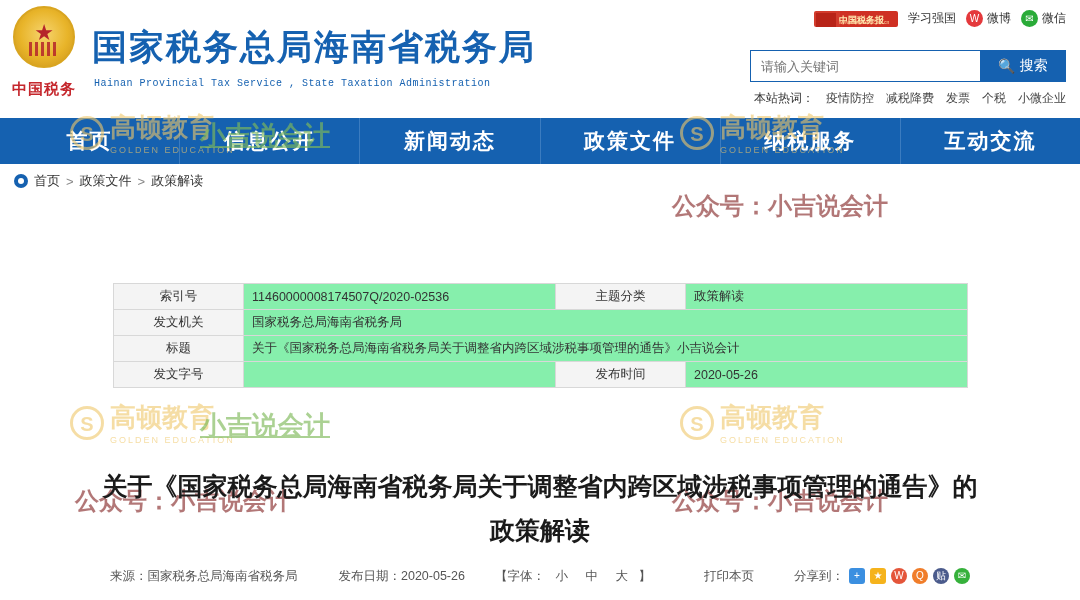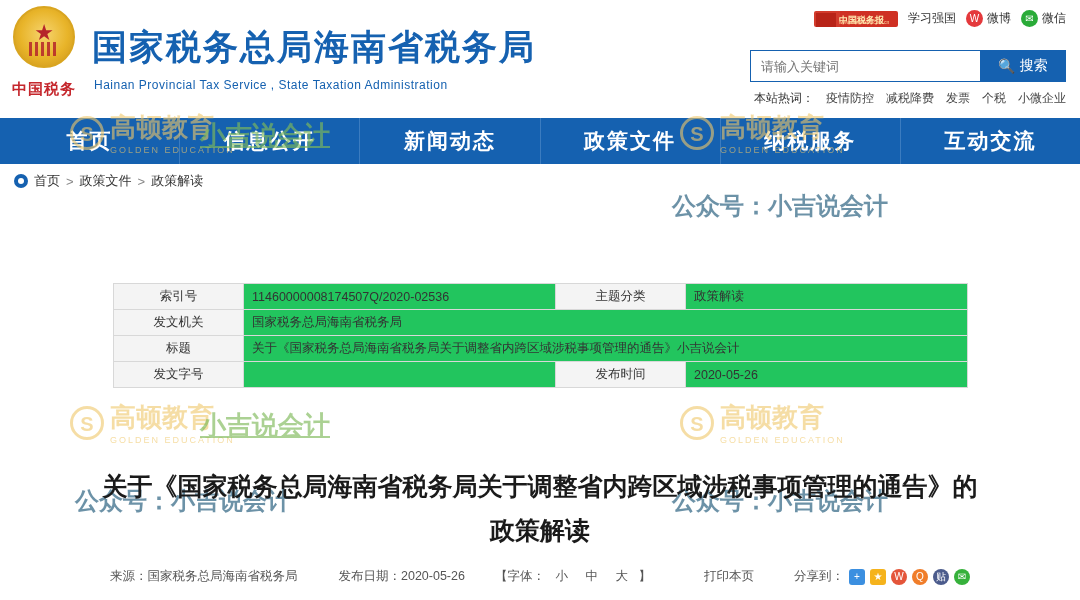--- a/index.html
+++ b/index.html
@@ -14,41 +14,41 @@
   .wm-g { position:absolute; pointer-events:none; user-select:none; }
   .wm-logo {
     display:inline-block; width:34px; height:34px; border-radius:50%;
     border:3px solid #f0c86a; color:#f0c86a; font-size:20px; line-height:30px;
     text-align:center; font-weight:bold; vertical-align:middle; margin-right:6px;
     opacity:.6;
   }
   .wm-txt { display:inline-block; vertical-align:middle; font-size:26px; color:#f0c86a; opacity:.6; font-weight:bold;}
   .wm-txt .sub { display:block; font-size:9px; letter-spacing:2px; font-weight:normal;}
   .wm-green { color:#7fba5a; opacity:.65; font-size:26px; font-weight:bold;text-decoration:underline;}
-  .wm-gz { color:#0c4a6e; opacity:.6; font-size:24px; font-weight:bold; }
+  .wm-gz { color:#7f1d1d; opacity:.6; font-size:24px; font-weight:bold; }
 
   
   .header { position:relative; height:118px; background:#fff; }
   .emblem { position:absolute; left:8px; top:6px; width:72px; height:104px; text-align:center; }
   .emblem .circle {
     width:62px; height:62px; margin:0 auto; border-radius:50%;
     background: radial-gradient(circle at 50% 45%, #f6d46e 0%, #e8b429 55%, #c8901a 100%);
     border:2px solid #d9a520; position:relative;
   }
   .emblem .circle:after{
     content:"★"; position:absolute; left:0; right:0; top:12px; font-size:22px; color:#b5252a;
   }
   .emblem .circle:before{
     content:""; position:absolute; left:14px; right:14px; bottom:10px; height:14px;
     background: repeating-linear-gradient(90deg,#b5252a 0 3px,transparent 3px 6px);
     opacity:.85;
   }
   .emblem .cn { font-size:15px; font-weight:bold; color:#c5272d; margin-top:12px; letter-spacing:1px;}
   .title-cn { position:absolute; left:92px; top:24px; font-size:35px; font-weight:bold; color:#1561b0; letter-spacing:2px; font-family:"Liberation Serif", serif;}
-  .title-en { position:absolute; left:94px; top:78px; font-size:12px; color:#1561b0; letter-spacing:.5px; font-family:Liberation Sans, sans-serif;}
+  .title-en { position:absolute; left:94px; top:78px; font-size:10px; color:#1561b0; letter-spacing:.5px; font-family:Liberation Mono, monospace;}
 
   .top-links { position:absolute; right:14px; top:10px; display:flex; align-items:center; gap:10px; font-size:12px; color:#333;}
   .tl-item { display:flex; align-items:center; gap:4px; cursor:pointer;}
   .badge-img { width:84px; height:16px; background:linear-gradient(90deg,#d23b2c 0 26px,#cf3023 26px 100%); border-radius:2px; position:relative; overflow:hidden;}
   .badge-img .b1{position:absolute; left:2px; top:2px; width:20px; height:18px; background:#b82418;}
   .badge-img .b2{position:absolute; left:25px; top:3px; font-size:9px; color:#ffe9b0; font-weight:bold;}
   .badge-img .b3{position:absolute; left:25px; bottom:2px; font-size:5px; color:#ffd9a0;}
   .dot-ico { width:17px; height:17px; border-radius:50%; display:inline-block; position:relative;}
   .dot-ico.red{ background:#e4393c; }
   .dot-ico.green{ background:#2aab38; }
@@ -71,32 +71,32 @@
   .crumb .pin { width:14px; height:14px; border-radius:50%; background:#1561b0; position:relative; display:inline-block;}
   .crumb .pin:after{ content:""; position:absolute; left:4px; top:4px; width:6px; height:6px; border-radius:50%; background:#fff;}
   .crumb a { color:#333; text-decoration:none; cursor:pointer;}
   .crumb .sep { color:#888; }
 
   
   .table-wrap { position:absolute; left:113px; top:283px; width:855px; }
   table.info { width:100%; border-collapse:collapse; font-size:12.5px; color:#333; }
   table.info td { border:1px solid #d8d8d8; height:26px; padding:3px 8px; }
   td.lab { background:#f4f4f4; text-align:center; width:130px; color:#333;}
-  td.val { background:#22c55e; }
+  td.val { background:#86efac; }
   td.val.w1 { width:312px; }
 
   
   .art-title { position:absolute; left:90px; top:465px; width:900px; text-align:center; font-size:25px; line-height:44px; font-weight:bold; color:#1a1a1a; font-family:"Liberation Serif", serif;}
   .meta { position:absolute; left:0; top:568px; width:1080px; padding:0 110px; display:flex; align-items:center; font-size:12.5px; color:#555;gap:23px;}
   .meta .src { margin-right:18px;}
   .meta .date { margin-right:7px;}
   .meta .fs { margin-right:30px;text-align:right;}
   .meta .fs b { font-weight:normal; margin:0 7px; cursor:pointer;}
   .meta .print { cursor:pointer;}
-  .meta .share { margin-left:auto; display:flex; align-items:flex-end; gap:5px;}
+  .meta .share { margin-left:auto; display:flex; align-items:flex-start; gap:5px;}
   .share-ico { width:16px; height:16px; border-radius:3px; display:inline-block; color:#fff; font-size:10px; line-height:16px; text-align:center; cursor:pointer;}
   .si-blue{background:#3b8fe0;} .si-yellow{background:#f5b31c;} .si-red{background:#e4553a; border-radius:50%;}
   .si-orange{background:#f07d2a; border-radius:50%;} .si-dark{background:#4b5b8c; border-radius:50%;} .si-green{background:#36b13b; border-radius:50%;}
 </style>
 </head>
 <body>
 
 <div id="page">
 
   <div class="header">

